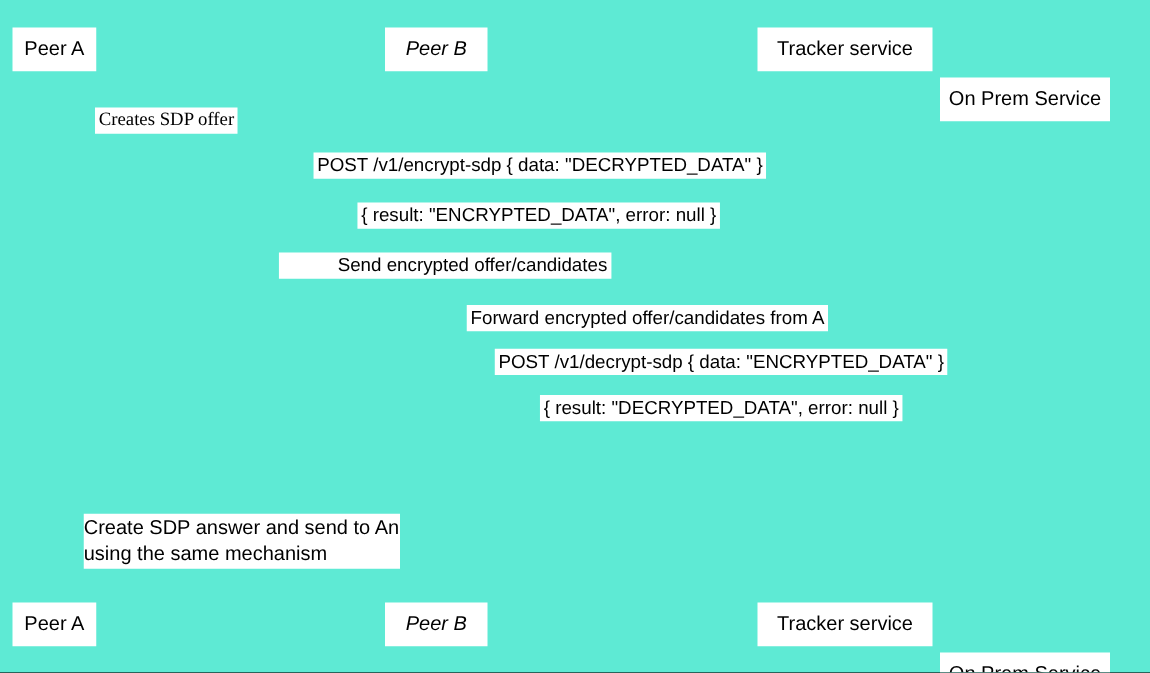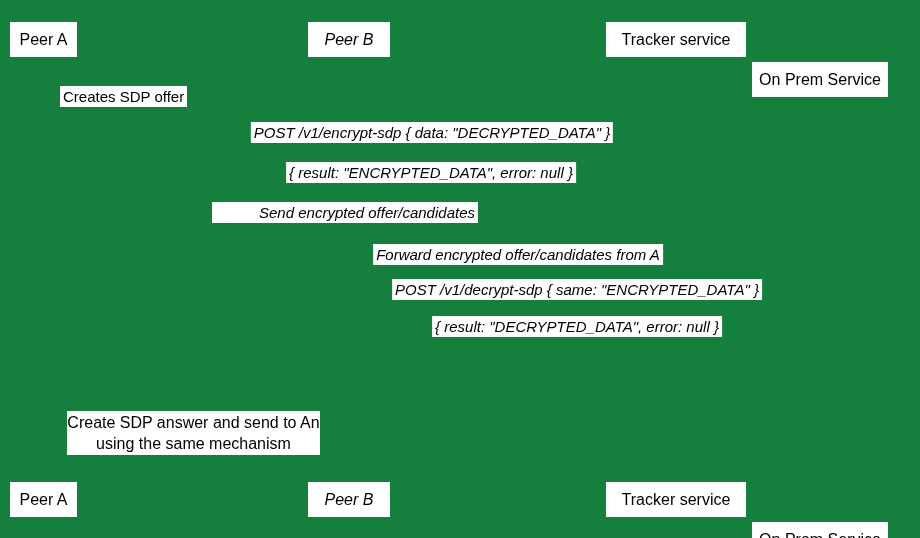--- a/index.html
+++ b/index.html
@@ -4,21 +4,21 @@
 <style>
   html, body {
     margin: 0;
     padding: 0;
     background: #000000;
   }
   .canvas {
     position: relative;
     width: 920px;
     height: 538px;
-    background: #15803d;
+    background: #5eead4;
     overflow: hidden;
     font-family: "Liberation Sans", sans-serif;
   }
   
   .actor {
     position: absolute;
     height: 35px;
     background: #ffffff;
     color: #000000;
     font-size: 16px;
@@ -38,42 +38,42 @@
   
   .msg {
     position: absolute;
     background: #ffffff;
     color: #000000;
     font-size: 15px;
     line-height: 19px;
     padding: 1px 3px;
     white-space: nowrap;
   }
-  .centered { transform: translateX(-50%); font-style: italic; }
-  .m1 { left: 60px;  top: 86px;  }
+  .centered { transform: translateX(-50%); }
+  .m1 { left: 76px;  top: 86px; font-family: Liberation Serif, serif;  }
   .m2 { left: 432px; top: 122px; }
   .m3 { left: 431px; top: 162px; }
-  .m4 { left: 345px; top: 202px; padding-left: 47px; }
+  .m4 { left: 356px; top: 202px; padding-left: 47px; }
   .m5 { left: 518px; top: 244px; }
   .m6 { left: 577px; top: 279px; }
   .m7 { left: 577px; top: 316px; }
   .m8 { left: 195px; top: 365px; }
 
   
   .note {
     position: absolute;
     left: 67px;
     top: 411px;
     width: 253px;
     height: 44px;
     background: #ffffff;
     color: #000000;
     font-size: 16px;
     line-height: 21px;
-    text-align: center;
+    text-align: left;
     display: flex;
     flex-direction: column;
     justify-content: center;
     box-sizing: border-box;
   }
 </style>
 </head>
 <body>
 
 <div class="canvas">
@@ -81,21 +81,21 @@
   <div class="actor row-top a-peer-a">Peer A</div>
   <div class="actor row-top a-peer-b">Peer B</div>
   <div class="actor row-top a-tracker">Tracker service</div>
   <div class="actor row-top a-onprem">On Prem Service</div>
 
   <div class="msg m1">Creates SDP offer</div>
   <div class="msg m2 centered">POST /v1/encrypt-sdp { data: "DECRYPTED_DATA" }</div>
   <div class="msg m3 centered">{ result: "ENCRYPTED_DATA", error: null }</div>
   <div class="msg m4 centered">Send encrypted offer/candidates</div>
   <div class="msg m5 centered">Forward encrypted offer/candidates from A</div>
-  <div class="msg m6 centered">POST /v1/decrypt-sdp { same: "ENCRYPTED_DATA" }</div>
+  <div class="msg m6 centered">POST /v1/decrypt-sdp { data: "ENCRYPTED_DATA" }</div>
   <div class="msg m7 centered">{ result: "DECRYPTED_DATA", error: null }</div>
 
   <div class="note">
     <span>Create SDP answer and send to An</span>
     <span>using the same mechanism</span>
   </div>
 
   <div class="actor row-bottom a-peer-a">Peer A</div>
   <div class="actor row-bottom a-peer-b">Peer B</div>
   <div class="actor row-bottom a-tracker">Tracker service</div>

